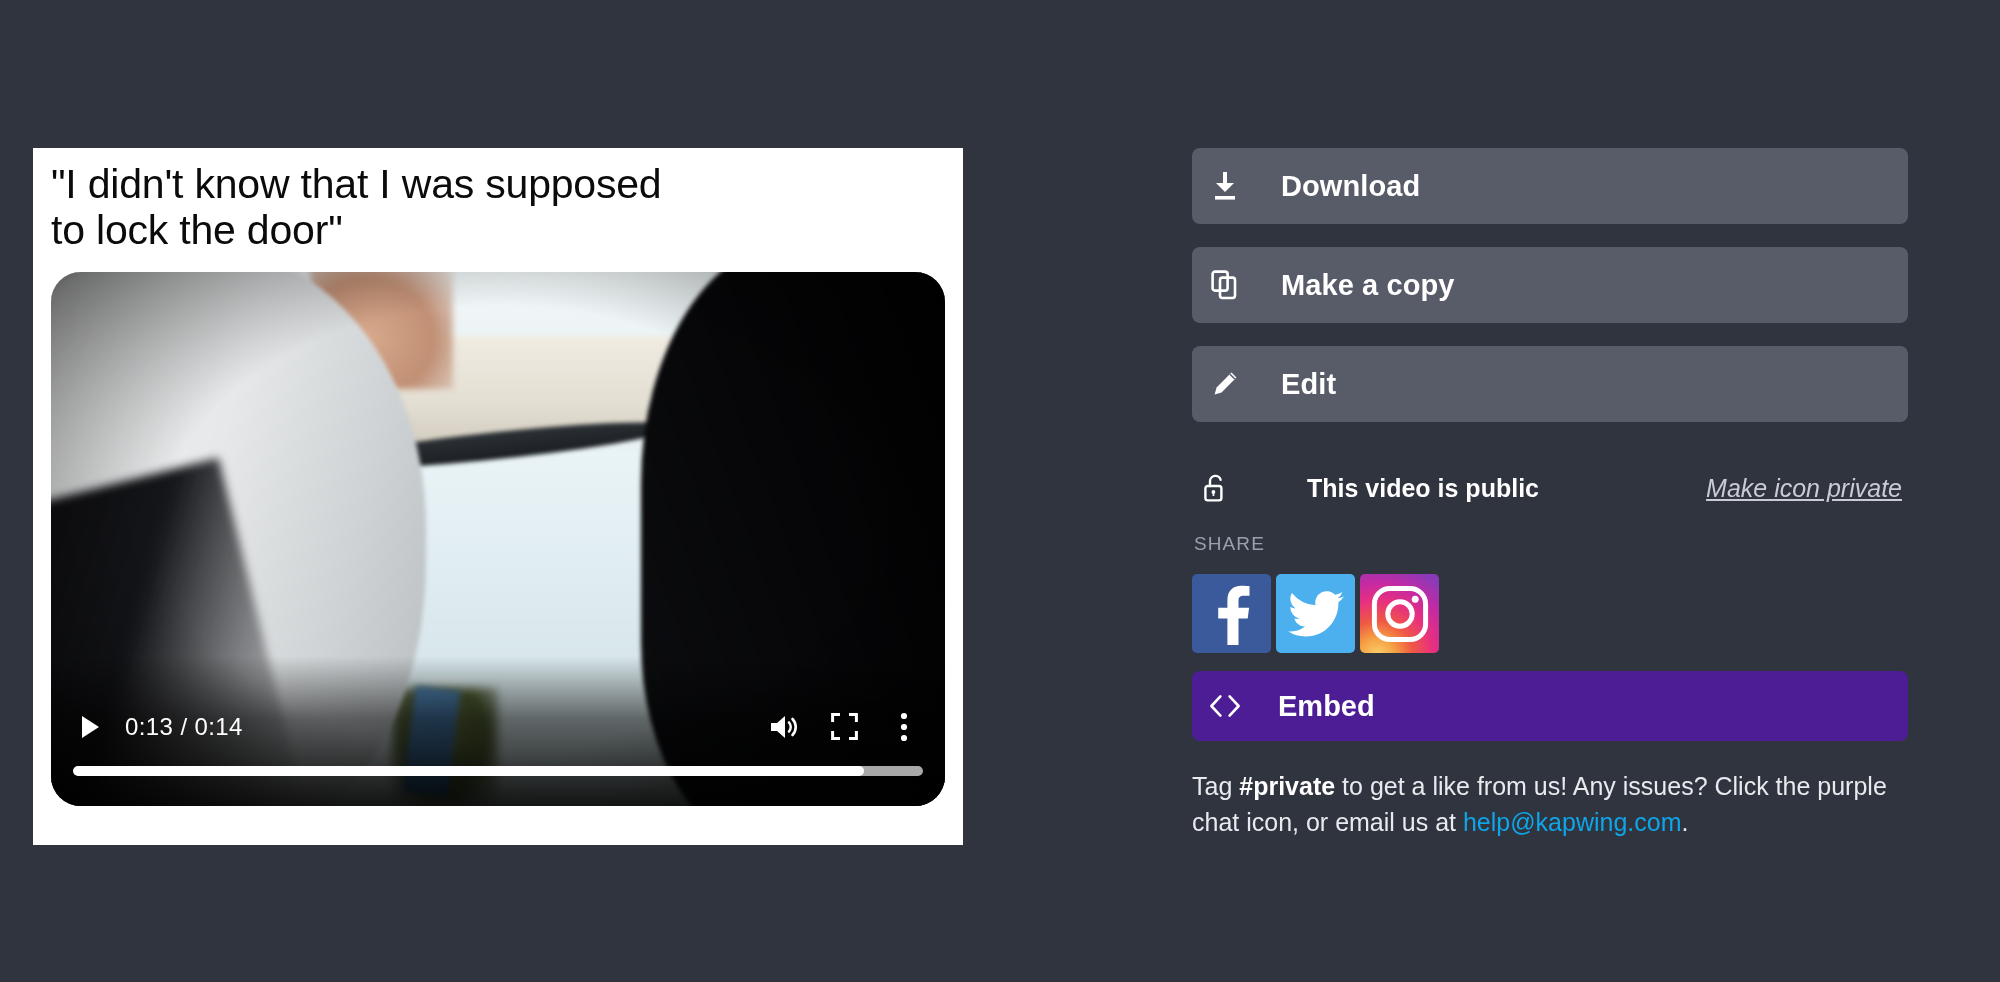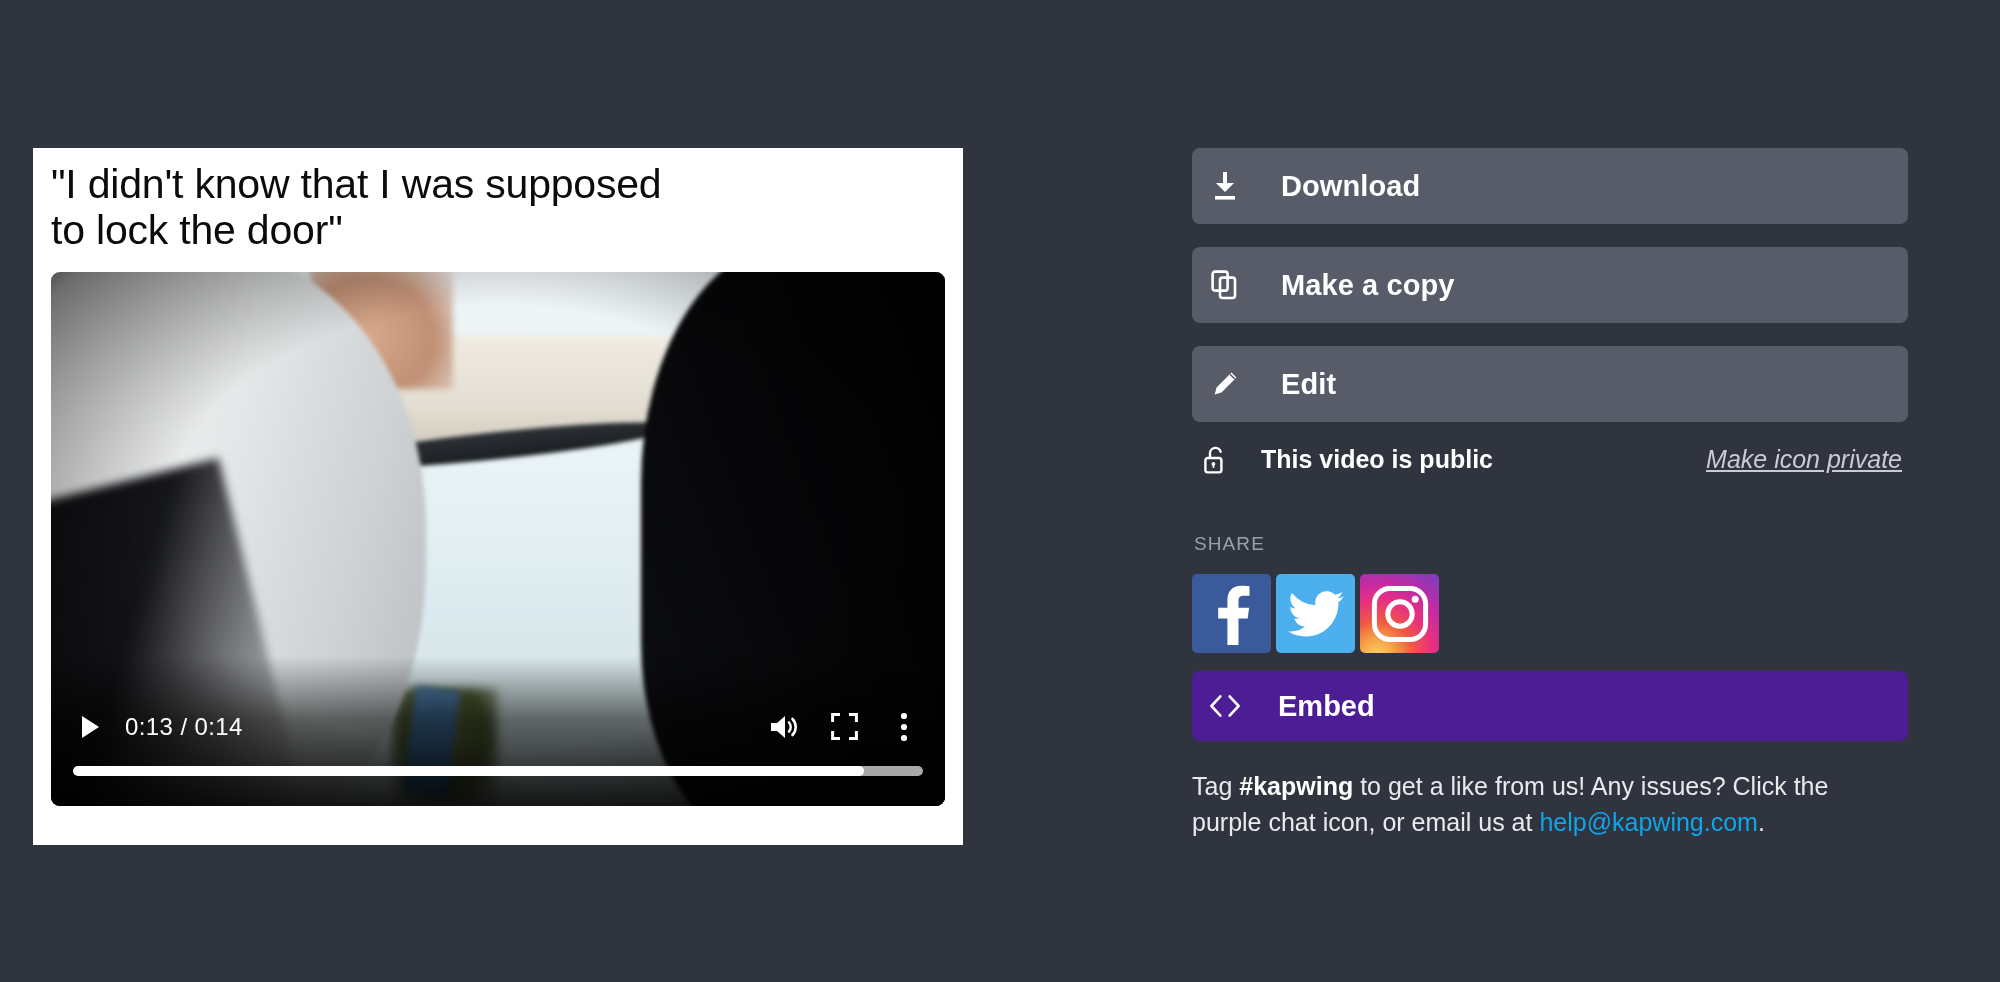--- a/index.html
+++ b/index.html
@@ -41,21 +41,21 @@
     line-height: 1.12;
     font-weight: 400;
     letter-spacing: -0.2px;
     white-space: pre-line;
   }
 
   .video-stage {
     position: relative;
     margin: 8px 18px 0 18px;
     height: 534px;
-    border-radius: 9px;
+    border-radius: 30px;
     overflow: hidden;
     background: #000000;
   }
 
   
   .frame-bg {
     position: absolute;
     inset: 0;
     background:
       
@@ -227,24 +227,25 @@
     margin-left: 36px;
     font-size: 29px;
     font-weight: 700;
     color: #ffffff;
     letter-spacing: 0.1px;
   }
 
   
   .privacy-row {
     display: flex;
-    align-items: flex-start;
+    align-items: flex-end;
     height: 58px;
     margin-top: 19px;
     padding-left: 11px;
+    gap: 46px;
   }
   .privacy-lock { width: 30px; display: flex; align-items: center; }
   .privacy-text {
     margin-left: 28px;
     font-size: 25px;
     font-weight: 700;
     color: #ffffff;
   }
   .privacy-spacer { flex: 1; }
   .privacy-link {
@@ -482,17 +483,17 @@
       <span class="ico">
         <svg width="34" height="26" viewBox="0 0 34 26">
           <path d="M12.4 3.4 L3.4 13 L12.4 22.6" stroke="#ffffff" stroke-width="2.6" fill="none" stroke-linecap="round" stroke-linejoin="round"></path>
           <path d="M21.6 3.4 L30.6 13 L21.6 22.6" stroke="#ffffff" stroke-width="2.6" fill="none" stroke-linecap="round" stroke-linejoin="round"></path>
         </svg>
       </span>
       <span class="lbl">Embed</span>
     </div>
 
     <div class="footer-note">
-      <span>Tag </span><b>#kapwing</b><span> to get a like from us! Any issues? Click the purple chat icon, or email us at </span><span class="mail">help@kapwing.com</span><span>.</span>
+      <span>Tag </span><b>#private</b><span> to get a like from us! Any issues? Click the purple chat icon, or email us at </span><span class="mail">help@kapwing.com</span><span>.</span>
     </div>
 
   </div>
 </div>
 
 </body></html>

